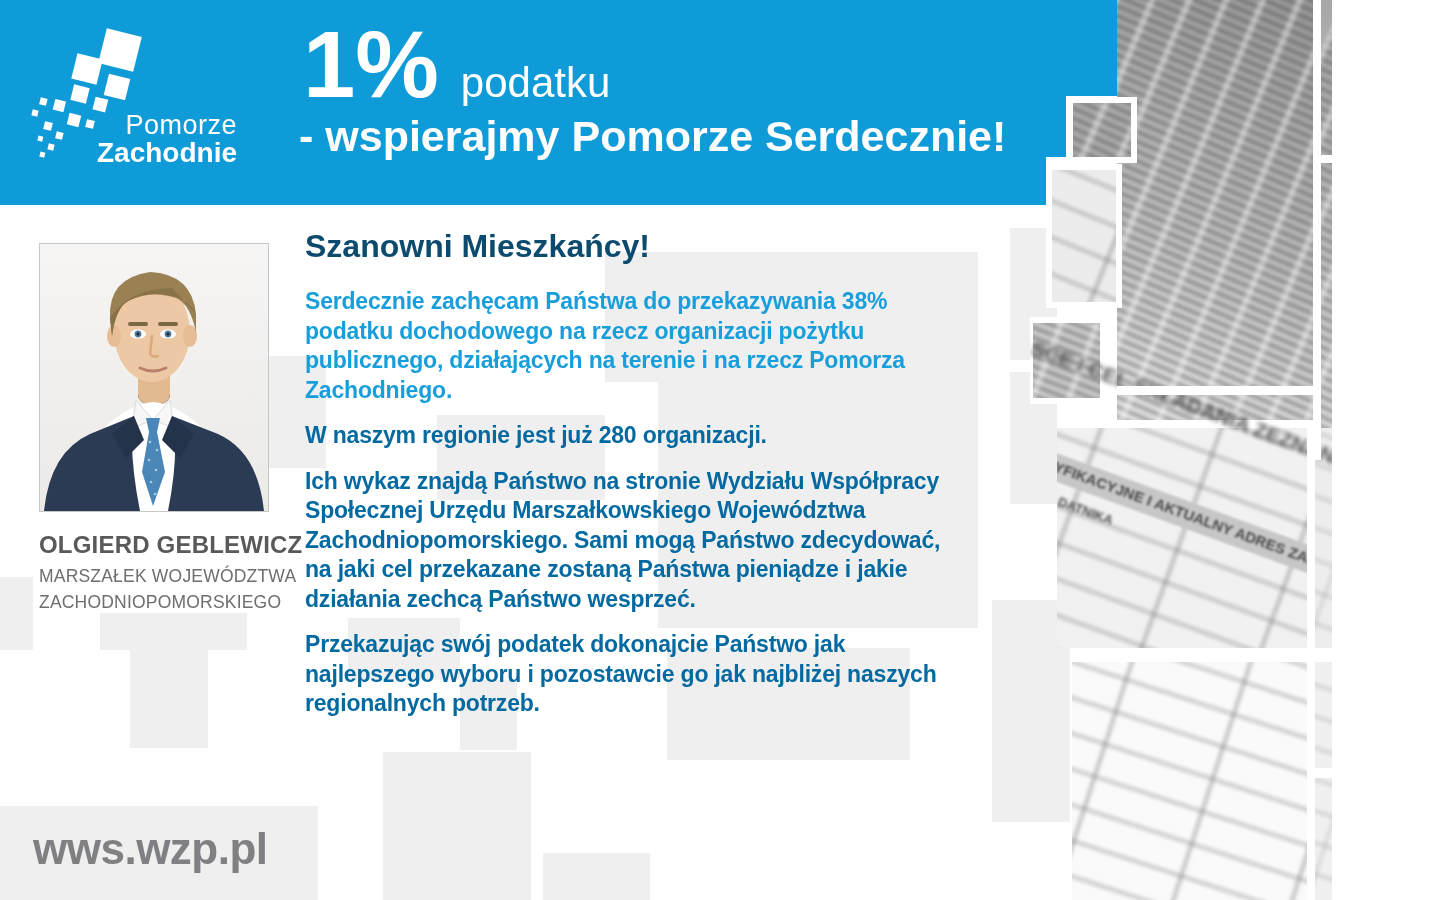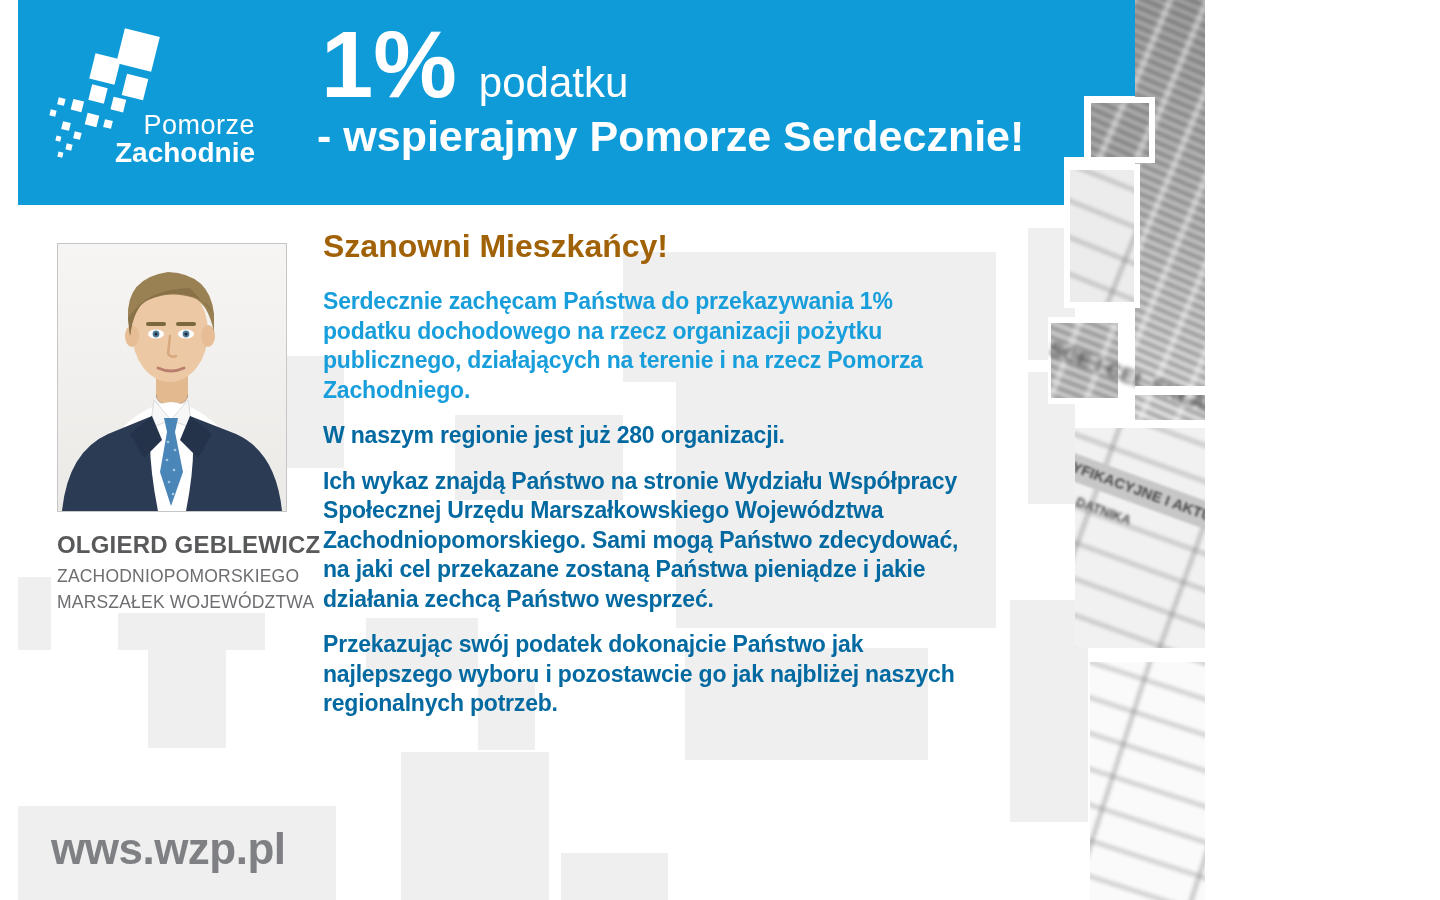--- a/index.html
+++ b/index.html
@@ -1,17 +1,17 @@
 <!DOCTYPE html>
 <html lang="pl"><head>
 <meta charset="utf-8">
 <style>
   html,body{margin:0;padding:0;background:#ffffff;}
-  .stage{position:relative;width:1187px;height:900px;overflow:hidden;background:#fff;
-         font-family:"Liberation Sans", sans-serif;margin-left:18px;}
+  .stage{position:relative;width:1332px;height:900px;overflow:hidden;background:#fff;
+         font-family:"Liberation Sans", sans-serif;}
   .abs{position:absolute;}
 
   
   .ptile{position:absolute;background:#efefef;}
 
   
   .band{background:#0f9bd8;}
   .band-title{color:#fff;white-space:nowrap;}
   .band-title .big{font-size:94px;font-weight:700;line-height:1;}
   .band-title .small{font-size:42px;font-weight:400;margin-left:22px;}
@@ -25,21 +25,21 @@
   
   .photo{border:1px solid #c6c6c6;background:#f3f2f0;overflow:hidden;}
 
   .person-name{font-size:24px;font-weight:700;color:#58595b;letter-spacing:.2px;}
   .person-role{font-size:17.5px;font-weight:400;color:#6d6e71;line-height:26px;letter-spacing:.2px;}
 
   .website{font-size:44px;font-weight:700;color:#7e8083;letter-spacing:-.5px;}
 
   
   .content{width:710px;}
-  .content h1{font-size:32px;font-weight:700;color:#a16207;margin:0 0 22px 0;}
+  .content h1{font-size:32px;font-weight:700;color:#0c4a6e;margin:0 0 22px 0;}
   .para{font-size:23px;line-height:29.5px;margin:0 0 16px 0;white-space:pre-line;letter-spacing:-.2px;}
   .para.blue{color:#179edb;font-weight:700;}
   .para.gray{color:#0369a1;font-weight:700;}
 
   
   .collage{left:1030px;top:0;width:410px;height:900px;overflow:hidden;}
   .sheet{position:absolute;overflow:hidden;}
   .art{position:absolute;left:-90%;top:-90%;width:320%;height:320%;
        transform:rotate(20deg);filter:blur(2px);}
   .art.dense{background-image:
@@ -221,29 +221,29 @@
 
       <path d="M4,267 Q10,208 50,190 L94,172 Q88,206 100,267 Z" fill="#2b3b54"></path>
       <path d="M224,267 Q218,208 178,190 L132,172 Q140,206 128,267 Z" fill="#2b3b54"></path>
       <path d="M94,172 L104,196 L86,214 L72,190 Z" fill="#24334a"></path>
       <path d="M132,172 L122,196 L140,214 L154,190 Z" fill="#24334a"></path>
     </svg>
   </div>
 
   <div class="abs person-name" style="left:39px;top:531px;">OLGIERD GEBLEWICZ</div>
   <div class="abs person-role" style="left:39px;top:563px;">
+    <div>MARSZAŁEK WOJEWÓDZTWA</div>
     <div>ZACHODNIOPOMORSKIEGO</div>
-    <div>MARSZAŁEK WOJEWÓDZTWA</div>
   </div>
 
   <div class="abs website" style="left:33px;top:824px;">wws.wzp.pl</div>
 
   <div class="abs content" style="left:305px;top:228px;">
     <h1>Szanowni Mieszkańcy!</h1>
-    <p class="para blue">Serdecznie zachęcam Państwa do przekazywania 1%
+    <p class="para blue">Serdecznie zachęcam Państwa do przekazywania 38%
 podatku dochodowego na rzecz organizacji pożytku
 publicznego, działających na terenie i na rzecz Pomorza
 Zachodniego.</p>
     <p class="para gray">W naszym regionie jest już 280 organizacji.</p>
     <p class="para gray">Ich wykaz znajdą Państwo na stronie Wydziału Współpracy
 Społecznej Urzędu Marszałkowskiego Województwa
 Zachodniopomorskiego. Sami mogą Państwo zdecydować,
 na jaki cel przekazane zostaną Państwa pieniądze i jakie
 działania zechcą Państwo wesprzeć.</p>
     <p class="para gray">Przekazując swój podatek dokonajcie Państwo jak

